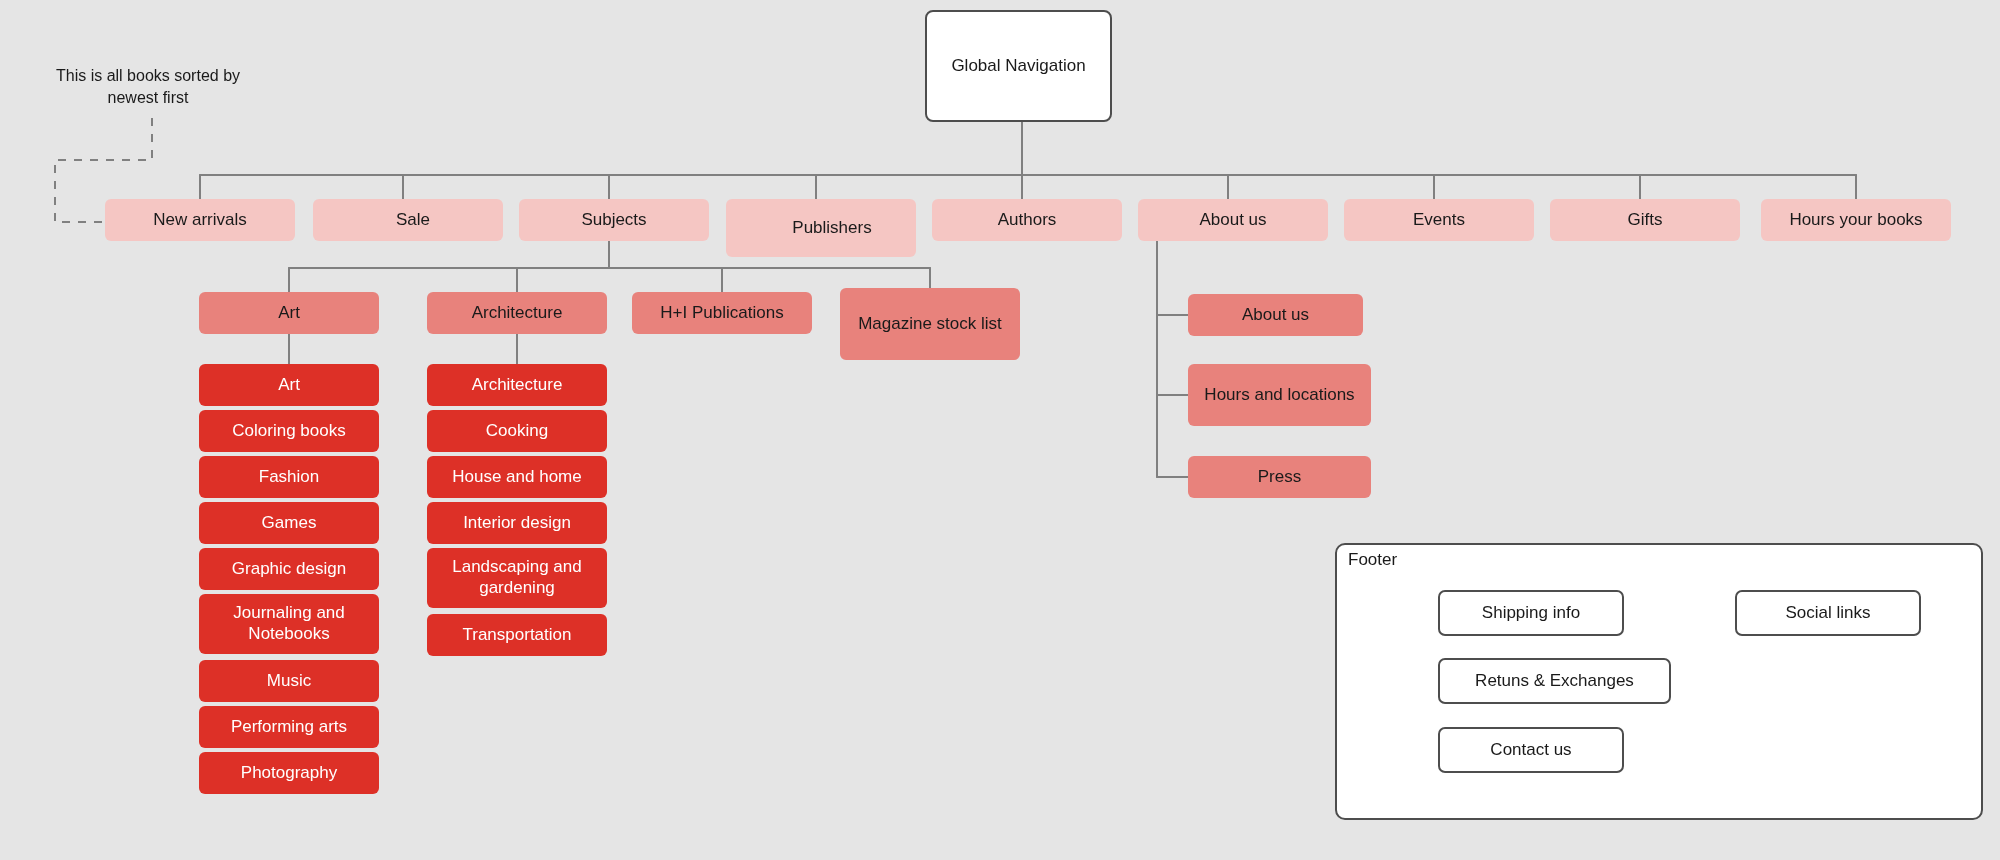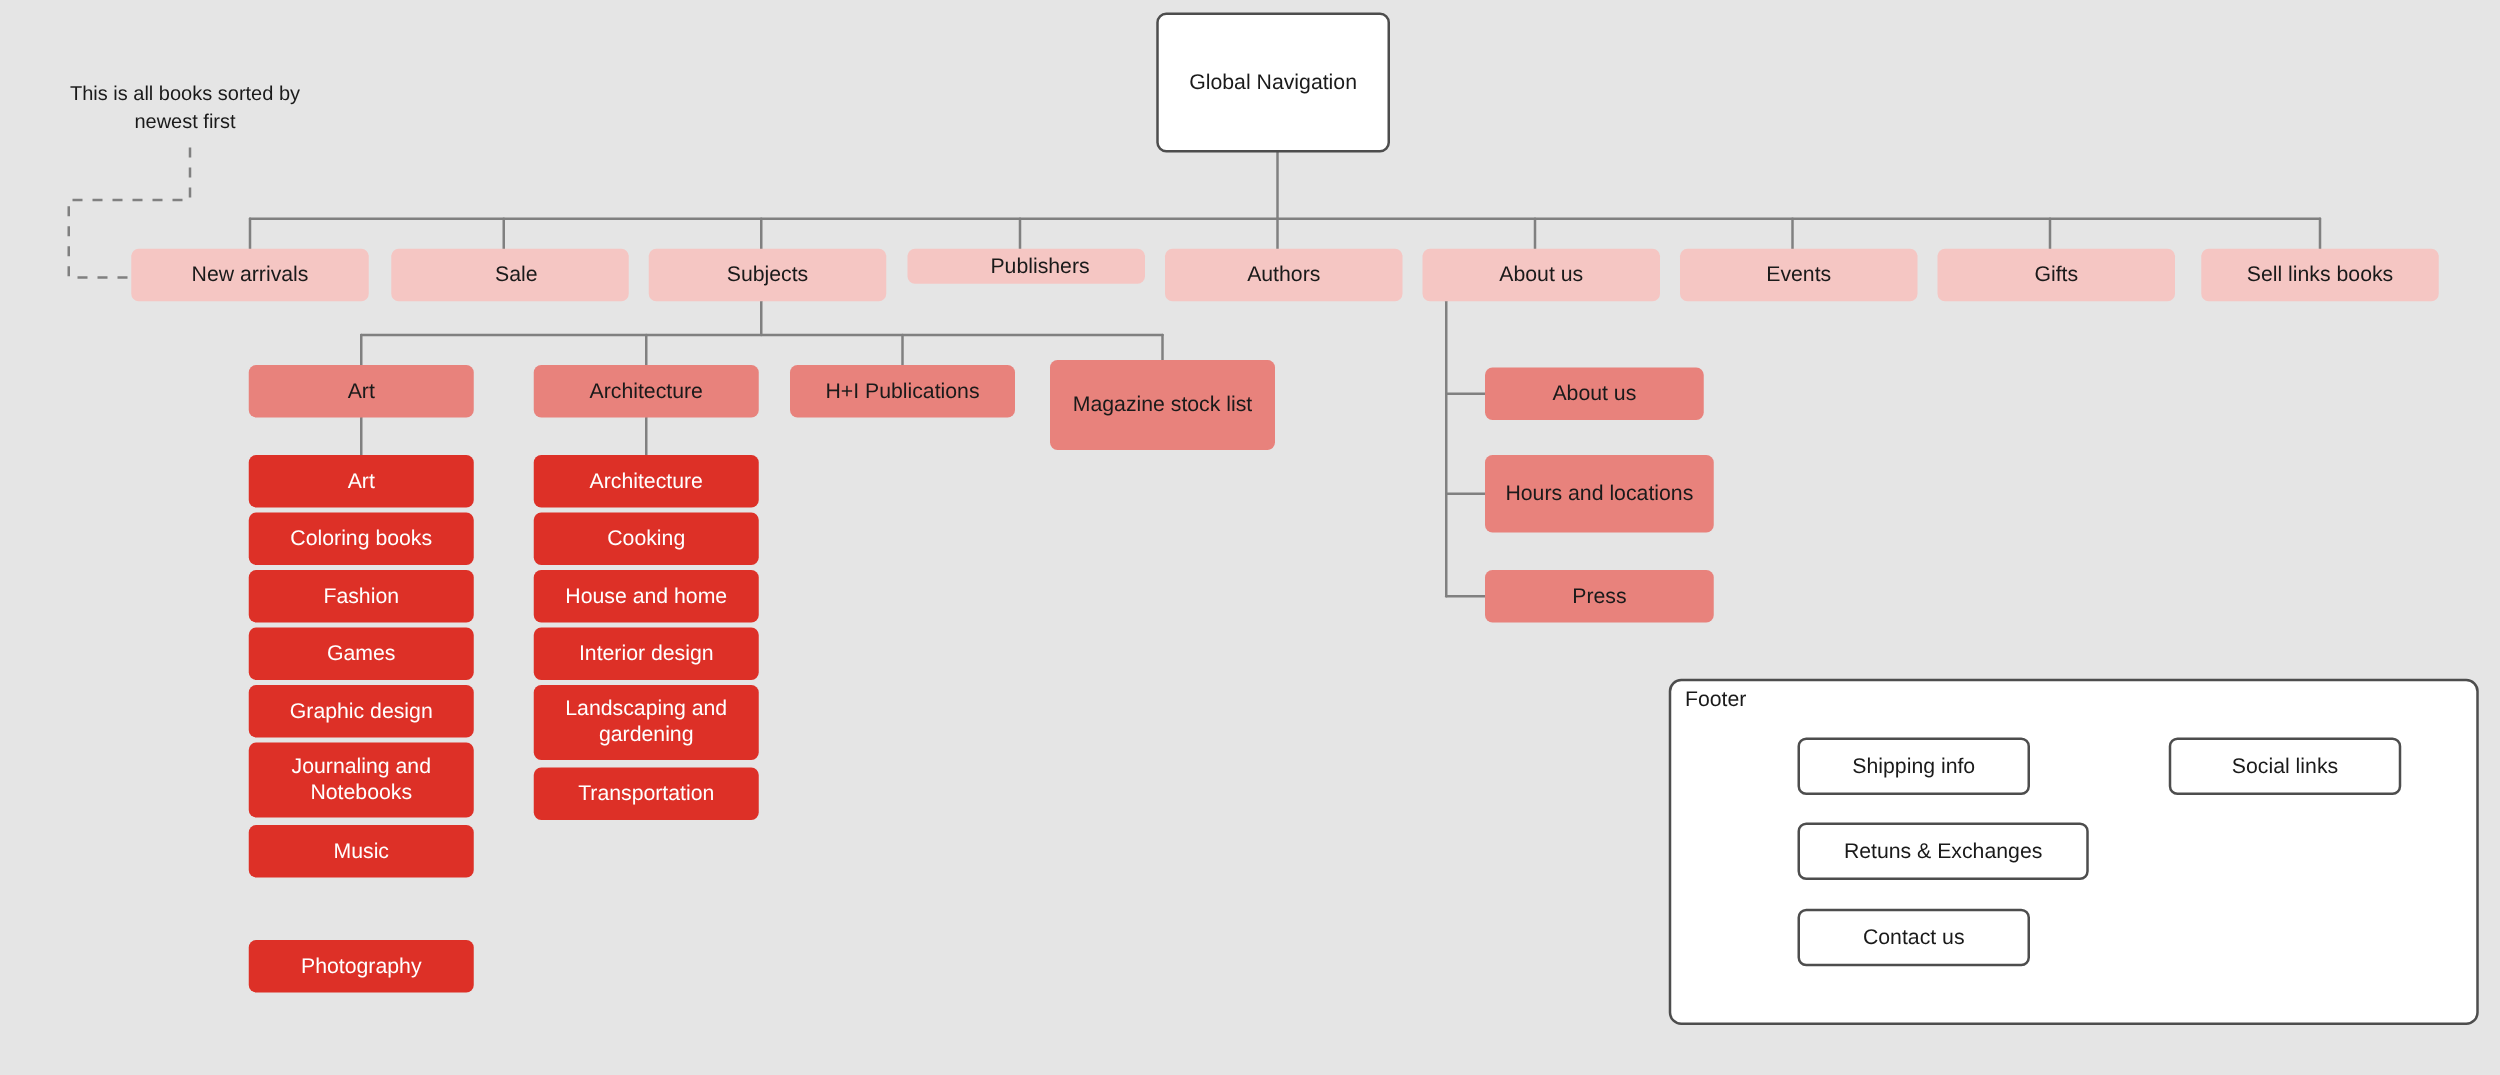--- a/index.html
+++ b/index.html
@@ -136,37 +136,37 @@
 
   <div class="node n-l1 fs-17" style="left:105px; top:199px; width:190px; height:42px;">
     <span>New arrivals</span>
   </div>
   <div class="node n-l1 fs-17" style="left:313px; top:199px; width:190px; height:42px;padding-left:16px;">
     <span>Sale</span>
   </div>
   <div class="node n-l1 fs-17" style="left:519px; top:199px; width:190px; height:42px;">
     <span>Subjects</span>
   </div>
-  <div class="node n-l1 fs-17" style="left:726px; top:199px; width:190px; height:28px;padding-left:28px;">
+  <div class="node n-l1 fs-17" style="left:726px; top:199px; width:190px; height:58px;padding-left:28px;">
     <span>Publishers</span>
   </div>
   <div class="node n-l1 fs-17" style="left:932px; top:199px; width:190px; height:42px;">
     <span>Authors</span>
   </div>
   <div class="node n-l1 fs-17" style="left:1138px; top:199px; width:190px; height:42px;">
     <span>About us</span>
   </div>
   <div class="node n-l1 fs-17" style="left:1344px; top:199px; width:190px; height:42px;">
     <span>Events</span>
   </div>
   <div class="node n-l1 fs-17" style="left:1550px; top:199px; width:190px; height:42px;">
     <span>Gifts</span>
   </div>
   <div class="node n-l1 fs-17" style="left:1761px; top:199px; width:190px; height:42px;">
-    <span>Sell links books</span>
+    <span>Hours your books</span>
   </div>
 
   <div class="node n-l2 fs-17" style="left:199px; top:292px; width:180px; height:42px;">
     <span>Art</span>
   </div>
   <div class="node n-l2 fs-17" style="left:427px; top:292px; width:180px; height:42px;">
     <span>Architecture</span>
   </div>
   <div class="node n-l2 fs-17" style="left:632px; top:292px; width:180px; height:42px;">
     <span>H+I Publications</span>
@@ -189,20 +189,23 @@
   </div>
   <div class="node n-l3 fs-17" style="left:199px; top:502px; width:180px; height:42px;">
     <span>Games</span>
   </div>
   <div class="node n-l3 fs-17" style="left:199px; top:594px; width:180px; height:60px;">
     <span>Journaling and Notebooks</span>
   </div>
   <div class="node n-l3 fs-17" style="left:199px; top:660px; width:180px; height:42px;">
     <span>Music</span>
   </div>
+  <div class="node n-l3 fs-17" style="left:199px; top:706px; width:180px; height:42px;">
+    <span>Performing arts</span>
+  </div>
   <div class="node n-l3 fs-17" style="left:199px; top:752px; width:180px; height:42px;">
     <span>Photography</span>
   </div>
 
   <div class="node n-l3 fs-17" style="left:427px; top:364px; width:180px; height:42px;">
     <span>Architecture</span>
   </div>
   <div class="node n-l3 fs-17" style="left:427px; top:410px; width:180px; height:42px;">
     <span>Cooking</span>
   </div>

